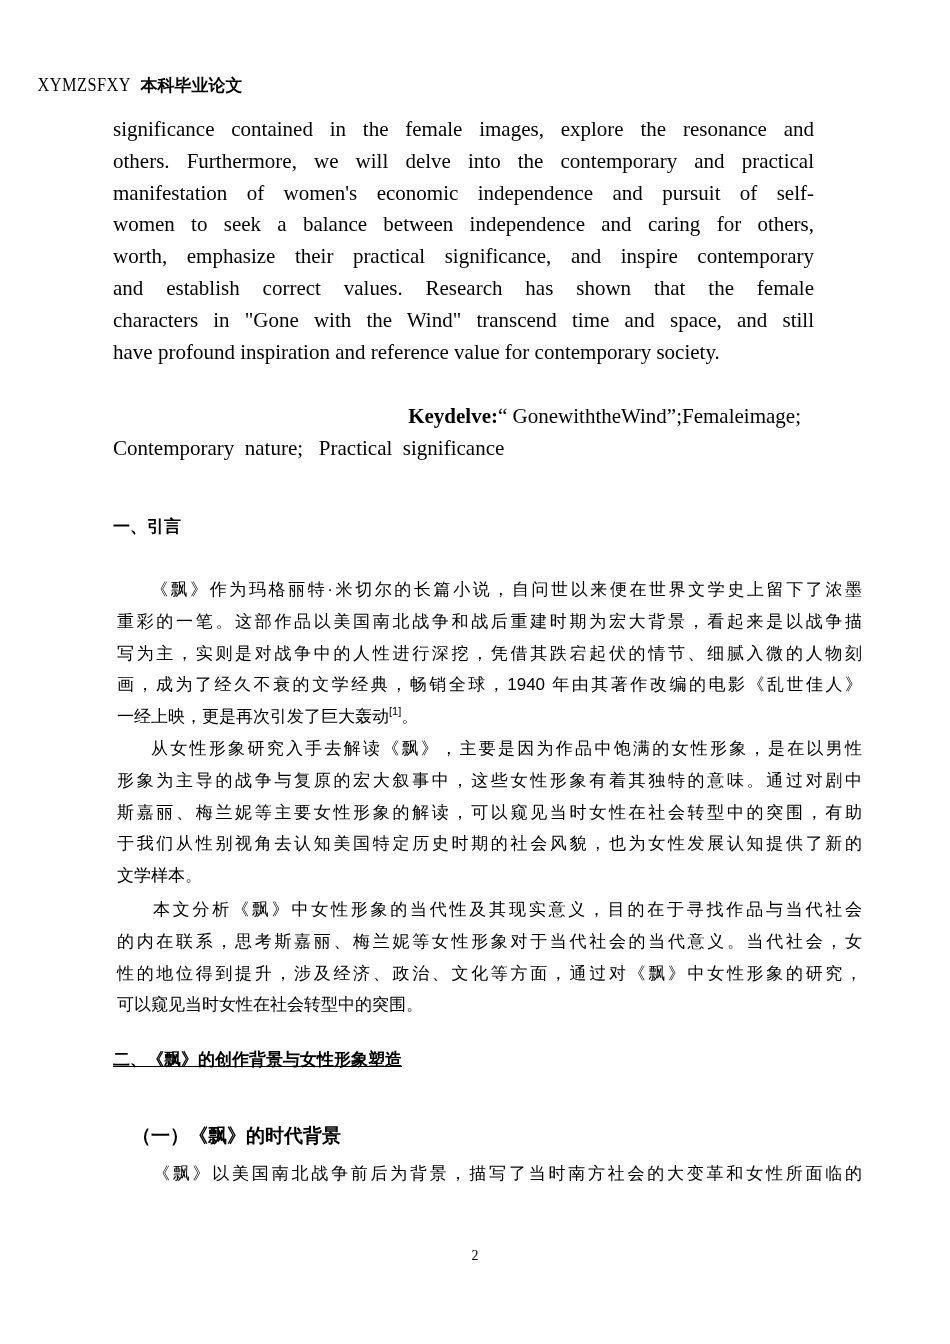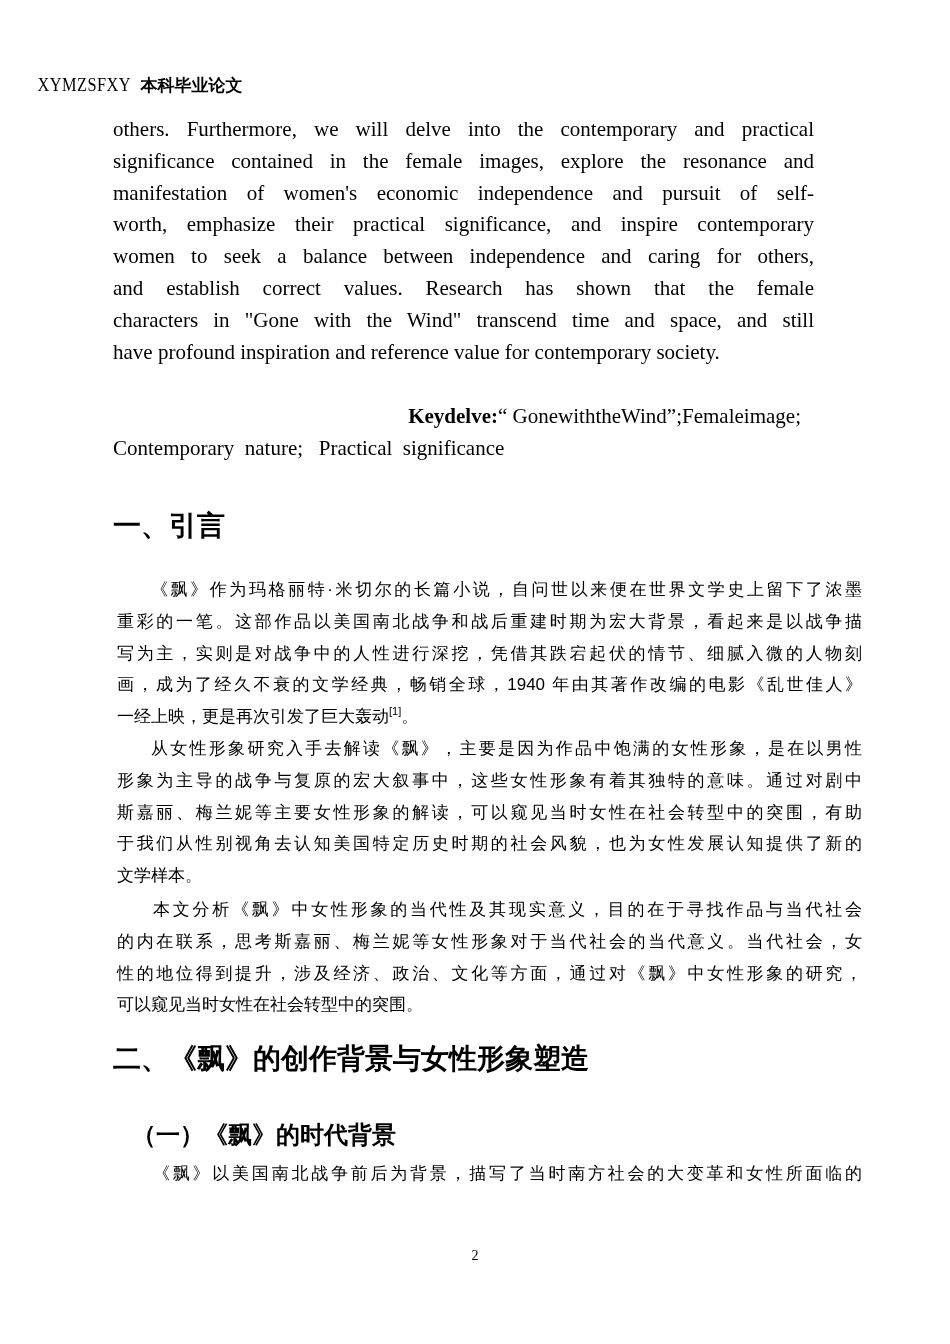--- a/index.html
+++ b/index.html
@@ -78,30 +78,30 @@
       font-weight: bold;
     }
     .keywords-line .row2 {
       display: block;
     }
     .h1 {
       position: absolute;
       left: 113px;
       font-family: "DejaVu Sans", sans-serif;
       font-weight: bold;
-      font-size: 28px;
+      font-size: 17px;
       line-height: 30px;
       white-space: nowrap;
     }
     .h2 {
       position: absolute;
       left: 132px;
       font-family: "DejaVu Sans", sans-serif;
       font-weight: bold;
-      font-size: 24px;
+      font-size: 19px;
       line-height: 28px;
       white-space: nowrap;
     }
     .cn-para {
       position: absolute;
       left: 117px;
       width: 745px;
       font-family: Liberation Sans, sans-serif;
       font-size: 17px;
       line-height: 31.8px;
@@ -140,25 +140,25 @@
 </head>
 <body>
 
 <div>
 
   <div class="page-header">
     <span class="latin">XYMZSFXY</span><span class="cjk">本科毕业论文</span>
   </div>
 
   <div class="abstract">
+    <span class="line">significance contained in the female images, explore the resonance and</span>
     <span class="line">others. Furthermore, we will delve into the contemporary and practical</span>
-    <span class="line">significance contained in the female images, explore the resonance and</span>
     <span class="line">manifestation of women's economic independence and pursuit of self-</span>
+    <span class="line">women to seek a balance between independence and caring for others,</span>
     <span class="line">worth, emphasize their practical significance, and inspire contemporary</span>
-    <span class="line">women to seek a balance between independence and caring for others,</span>
     <span class="line">and establish correct values. Research has shown that the female</span>
     <span class="line">characters in "Gone with the Wind" transcend time and space, and still</span>
     <span class="line last">have profound inspiration and reference value for contemporary society.</span>
   </div>
 
   <div class="keywords-line">
     <div class="row1">
       <span class="kw-label">Key</span>
       <span class="kw-label">delve:</span>
       <span>“ Gone</span>
@@ -189,21 +189,21 @@
     <span class="line last">文学样本。</span>
   </div>
 
   <div class="cn-para" style="top: 894px;">
     <span class="line indent-sm">本文分析《飘》中女性形象的当代性及其现实意义，目的在于寻找作品与当代社会</span>
     <span class="line">的内在联系，思考斯嘉丽、梅兰妮等女性形象对于当代社会的当代意义。当代社会，女</span>
     <span class="line">性的地位得到提升，涉及经济、政治、文化等方面，通过对《飘》中女性形象的研究，</span>
     <span class="line last">可以窥见当时女性在社会转型中的突围。</span>
   </div>
 
-  <div class="h1" style="top: 1044px;">二、《飘》的创作背景与女性形象塑造</div>
+  <div class="h1" style="top: 1044px; text-decoration: underline;">二、《飘》的创作背景与女性形象塑造</div>
 
   <div class="h2" style="top: 1121px;">（一）《飘》的时代背景</div>
 
   <div class="cn-para" style="top: 1158px;">
     <span class="line indent-sm">《飘》以美国南北战争前后为背景，描写了当时南方社会的大变革和女性所面临的</span>
   </div>
 
   <div class="page-number">2</div>
 
 </div>

